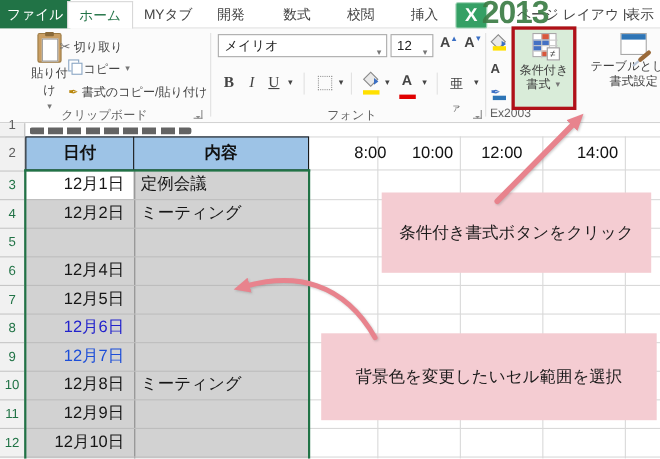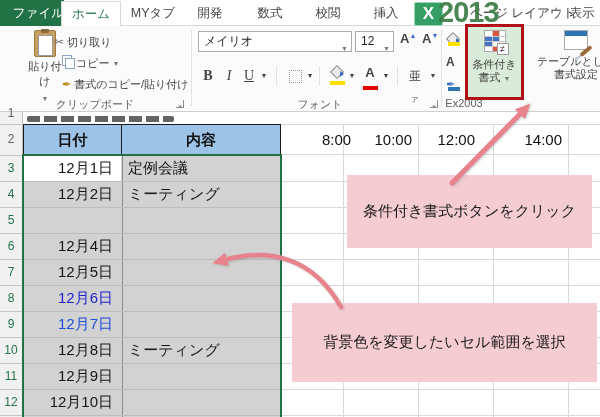--- a/index.html
+++ b/index.html
@@ -111,21 +111,21 @@
   #arrows { position:absolute; left:0; top:0; width:600px; height:417px; z-index:6; pointer-events:none;
             filter:drop-shadow(1px 1.5px 1px rgba(110,110,110,.35)); }
 </style>
 </head>
 <body>
 
 <div id="stage">
 
   <div id="tabbar">
     <div id="tabline"></div>
-    <div class="ftab" style="left:0;width:64px;text-align:right;">ファイル</div>
+    <div class="ftab" style="left:0;width:64px;">ファイル</div>
     <div class="tab" style="left:124px;width:58px;">MYタブ</div>
     <div class="tab sel" style="left:61px;width:60px;">ホーム</div>
     <div class="tab" style="left:186px;width:48px;">開発</div>
     <div class="tab" style="left:246px;width:48px;">数式</div>
     <div class="tab" style="left:362px;width:48px;">挿入</div>
     <div class="tab" style="left:304px;width:48px;">校閲</div>
     <div class="tab" style="left:470px;width:96px;">ページ レイアウト</div>
     <div class="tab" style="left:562px;width:40px;">表示</div>
     <div id="xlogo">X</div>
     <div id="year2013">2013</div>

